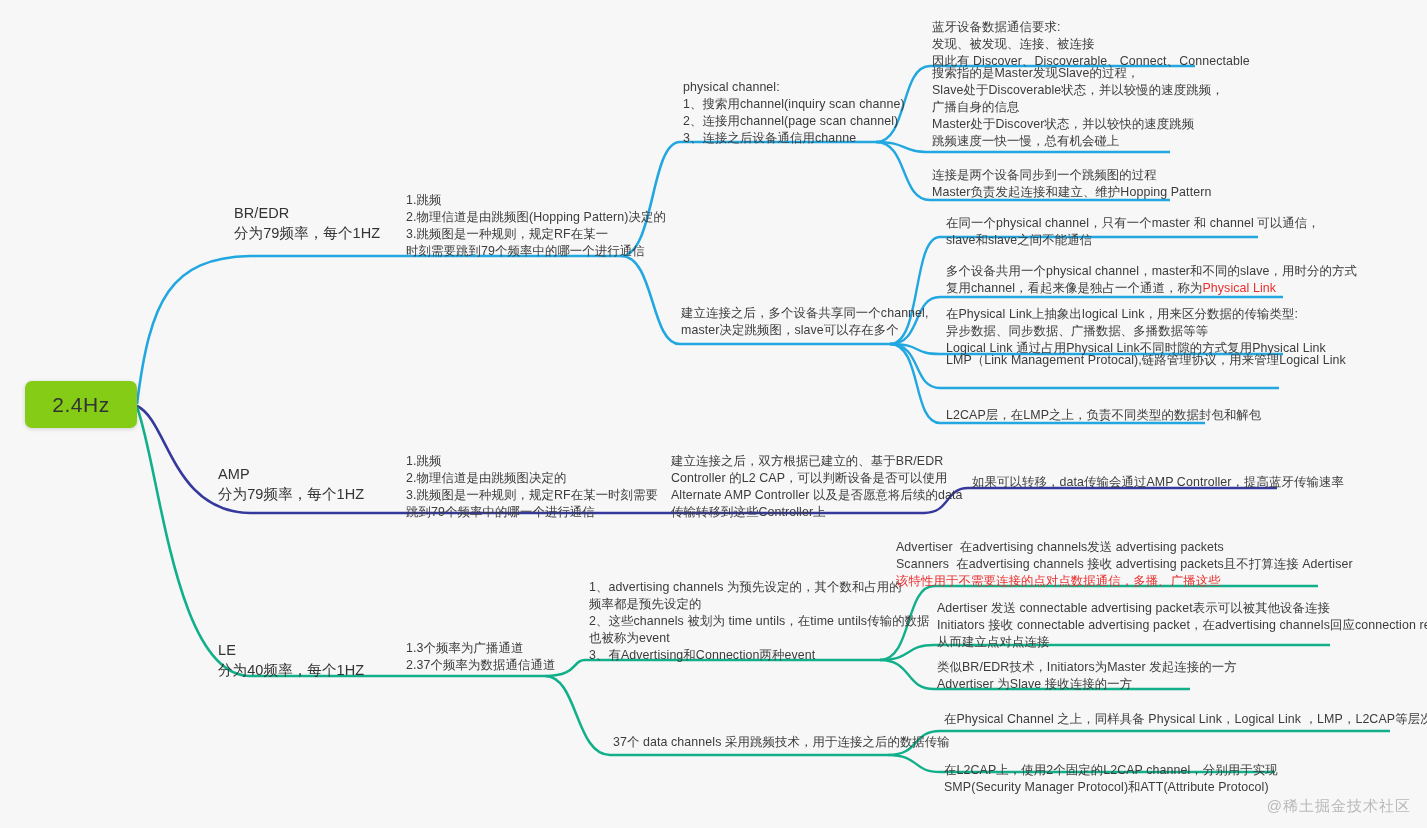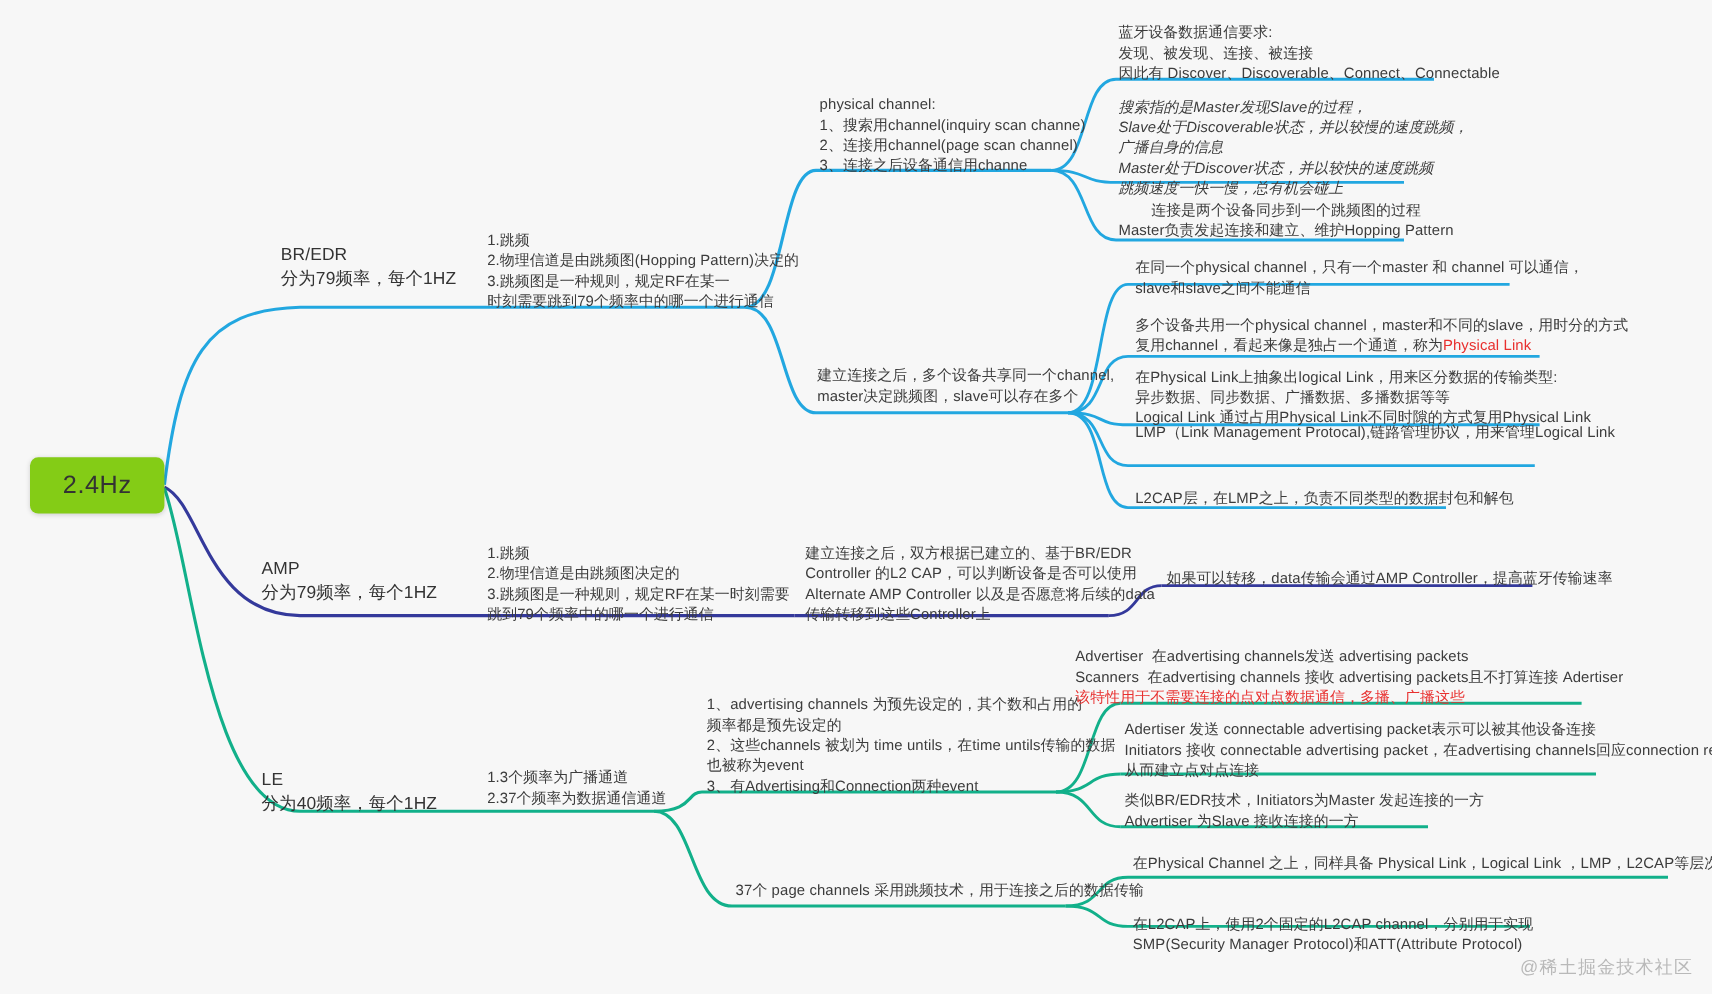--- a/index.html
+++ b/index.html
@@ -129,27 +129,27 @@
 
   <div class="node lvl2" style="left:683px; top:79px;">physical channel:
 1、搜索用channel(inquiry scan channe)
 2、连接用channel(page scan channel)
 3、连接之后设备通信用channe</div>
 
   <div class="node lvl3" style="left:932px; top:19px;">蓝牙设备数据通信要求:
 发现、被发现、连接、被连接
 因此有 Discover、Discoverable、Connect、Connectable</div>
 
-  <div class="node lvl3" style="left:932px; top:81px;font-style:italic;">搜索指的是Master发现Slave的过程，
+  <div class="node lvl3" style="left:932px; top:65px;">搜索指的是Master发现Slave的过程，
 Slave处于Discoverable状态，并以较慢的速度跳频，
 广播自身的信息
 Master处于Discover状态，并以较快的速度跳频
 跳频速度一快一慢，总有机会碰上</div>
 
-  <div class="node lvl3" style="left:932px; top:167px;text-align:center;">连接是两个设备同步到一个跳频图的过程
+  <div class="node lvl3" style="left:932px; top:167px;">连接是两个设备同步到一个跳频图的过程
 Master负责发起连接和建立、维护Hopping Pattern</div>
 
   <div class="node lvl2" style="left:681px; top:305px;">建立连接之后，多个设备共享同一个channel,
 master决定跳频图，slave可以存在多个</div>
 
   <div class="node lvl3" style="left:946px; top:215px;">在同一个physical channel，只有一个master 和 channel 可以通信，
 slave和slave之间不能通信</div>
 
   <div class="node lvl3" style="left:946px; top:263px;"><span>多个设备共用一个physical channel，master和不同的slave，用时分的方式
 复用channel，看起来像是独占一个通道，称为</span><span class="red">Physical Link</span></div>
@@ -193,21 +193,21 @@
 Scanners  在advertising channels 接收 advertising packets且不打算连接 Adertiser
 </span><span class="red">该特性用于不需要连接的点对点数据通信，多播、广播这些</span></div>
 
   <div class="node lvl3" style="left:937px; top:600px;">Adertiser 发送 connectable advertising packet表示可以被其他设备连接
 Initiators 接收 connectable advertising packet，在advertising channels回应connection request，
 从而建立点对点连接</div>
 
   <div class="node lvl3" style="left:937px; top:659px;">类似BR/EDR技术，Initiators为Master 发起连接的一方
 Advertiser 为Slave 接收连接的一方</div>
 
-  <div class="node lvl2" style="left:613px; top:734px;">37个 page channels 采用跳频技术，用于连接之后的数据传输</div>
+  <div class="node lvl2" style="left:613px; top:734px;">37个 data channels 采用跳频技术，用于连接之后的数据传输</div>
 
   <div class="node lvl3" style="left:944px; top:711px;">在Physical Channel 之上，同样具备 Physical Link，Logical Link ，LMP，L2CAP等层次</div>
 
   <div class="node lvl3" style="left:944px; top:744px;margin-top:18px;">在L2CAP上，使用2个固定的L2CAP channel，分别用于实现
 SMP(Security Manager Protocol)和ATT(Attribute Protocol)</div>
 
   <div class="watermark">@稀土掘金技术社区</div>
 
 </div>
 

